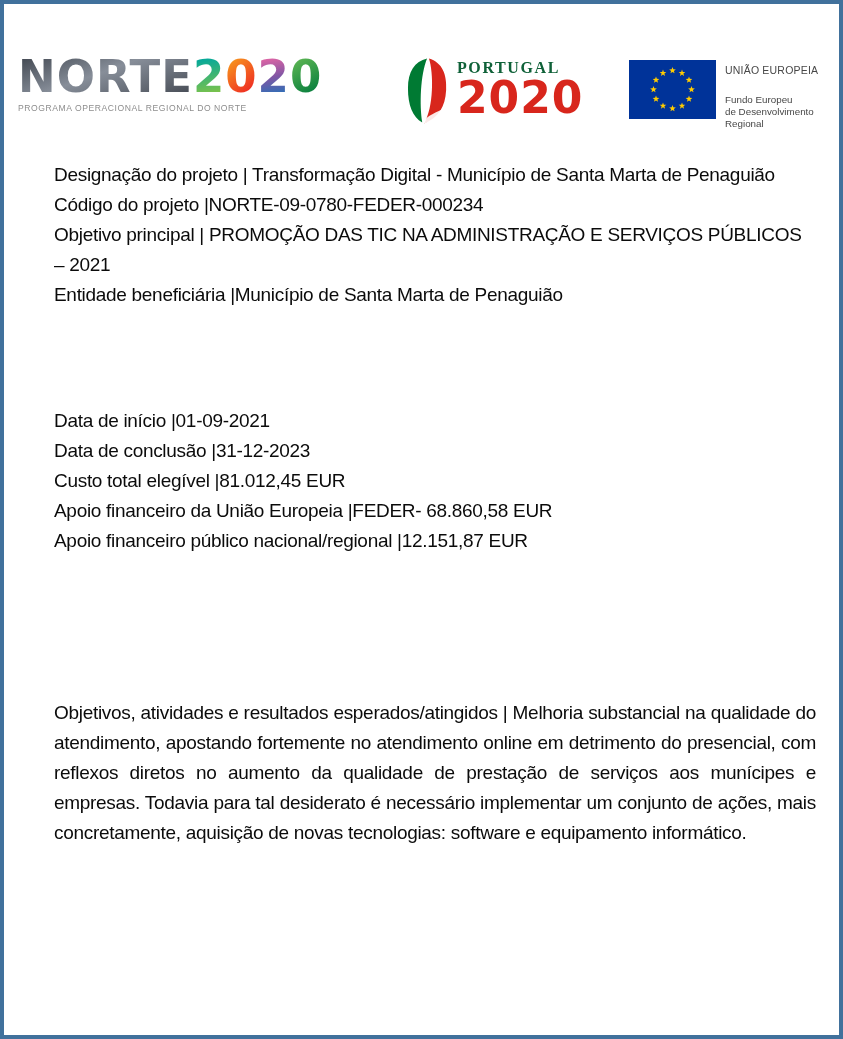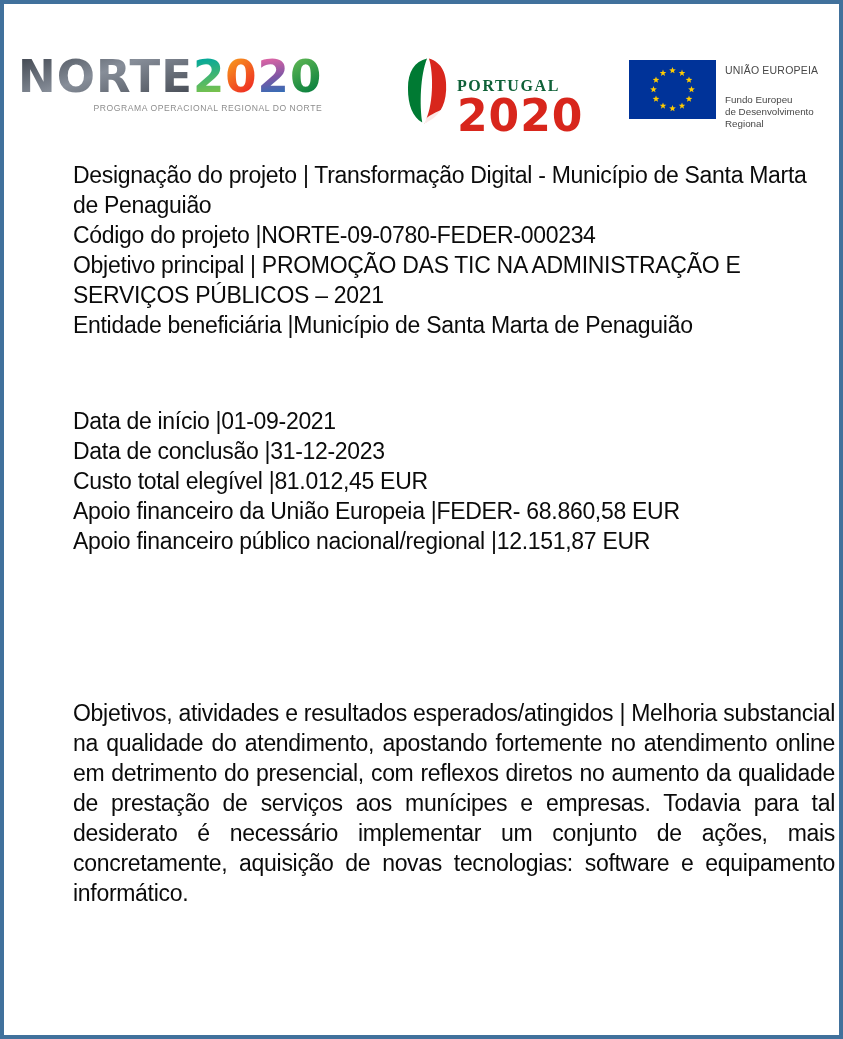--- a/index.html
+++ b/index.html
@@ -25,46 +25,46 @@
     font-weight: bold; font-size: 45px; letter-spacing: 1px;
     -webkit-background-clip: text; background-clip: text; color: transparent;
   }
   .norte-word  { background-image: linear-gradient(160deg, #3c424b 0%, #878e99 45%, #40454e 100%); }
   .digit-0 { background-image: linear-gradient(170deg, #00a79d 10%, #8dc63f 95%); }
   .digit-1 { background-image: linear-gradient(140deg, #f7941d 15%, #ed1c24 90%); }
   .digit-2 { background-image: linear-gradient(170deg, #ee67a5 5%, #8156a4 50%, #1b75bb 95%); }
   .digit-3 { background-image: linear-gradient(150deg, #66bb55 5%, #00793c 90%); }
   .norte-sub {
     margin-top: 4px;
-    font-size: 8.6px; letter-spacing: 0.55px; color: #8d8d8d; text-align: right;
+    font-size: 8.6px; letter-spacing: 0.55px; color: #8d8d8d;
   }
 
   .logo-portugal { position: absolute; left: 403px; top: 53px; display: flex; }
   .pt-leaf { width: 42px; height: 68px; }
   .pt-texts { margin-left: 8px; display: flex; flex-direction: column; }
   .pt-country {
     font-family: "Liberation Serif", serif; font-weight: bold;
-    font-size: 16px; letter-spacing: 1.6px; color: #0f6138; margin-top: 20px;
+    font-size: 16px; letter-spacing: 1.6px; color: #0f6138; margin-top: 2px;
   }
   .pt-year {
     font-family: "DejaVu Sans", sans-serif; font-weight: bold;
     font-size: 44px; line-height: 44px; color: #d8261c; margin-top: -1px; letter-spacing: 1px; text-align: center;
   }
 
   .logo-eu { position: absolute; left: 625px; top: 56px; display: flex; }
   .eu-flag { width: 87px; height: 59px; display: block; }
   .eu-texts { margin-left: 9px; width: 122px; }
   .eu-title { font-size: 10.5px; color: #474747; margin-top: 4px; letter-spacing: 0.2px; }
   .eu-fund  { margin-top: 18px; font-size: 9.8px; color: #474747; line-height: 12px; }
 
   
   .doc-text {
     position: absolute; left: 50px; width: 762px;
-    font-size: 23px; letter-spacing: -0.3px;
-    line-height: 30px; color: #0b0b0b; margin-left: 19px;
+    font-size: 19px; letter-spacing: -0.3px;
+    line-height: 30px; color: #0b0b0b;
   }
   .block-1 { top: 156px; }
   .block-2 { top: 402px; }
   .block-3 { top: 694px; text-align: justify; }
   .doc-row { min-height: 30px; }
 </style>
 </head>
 <body>
 
 <div class="page">

